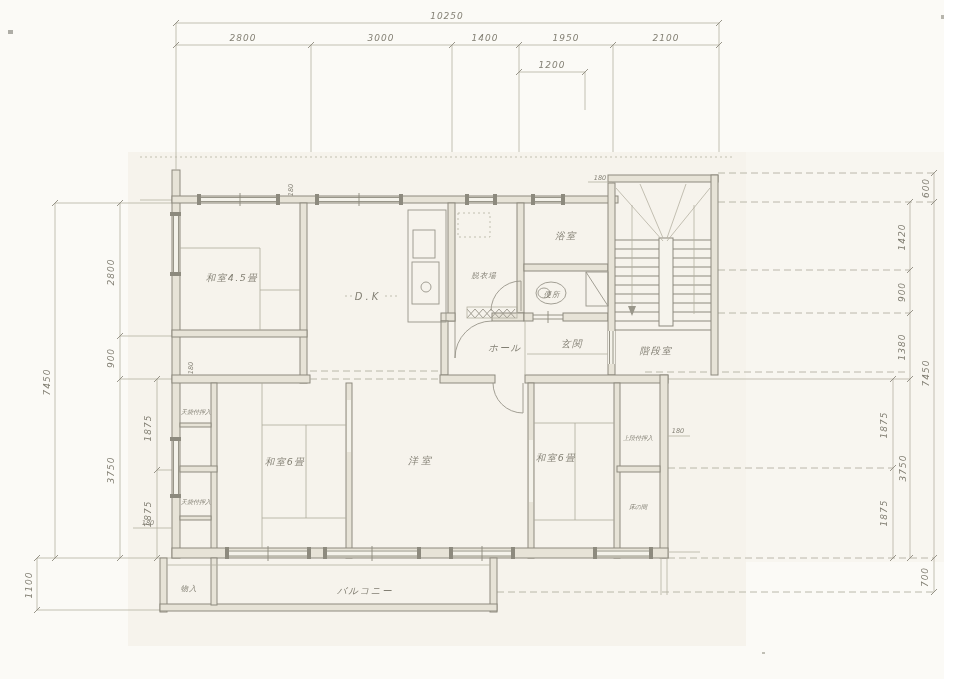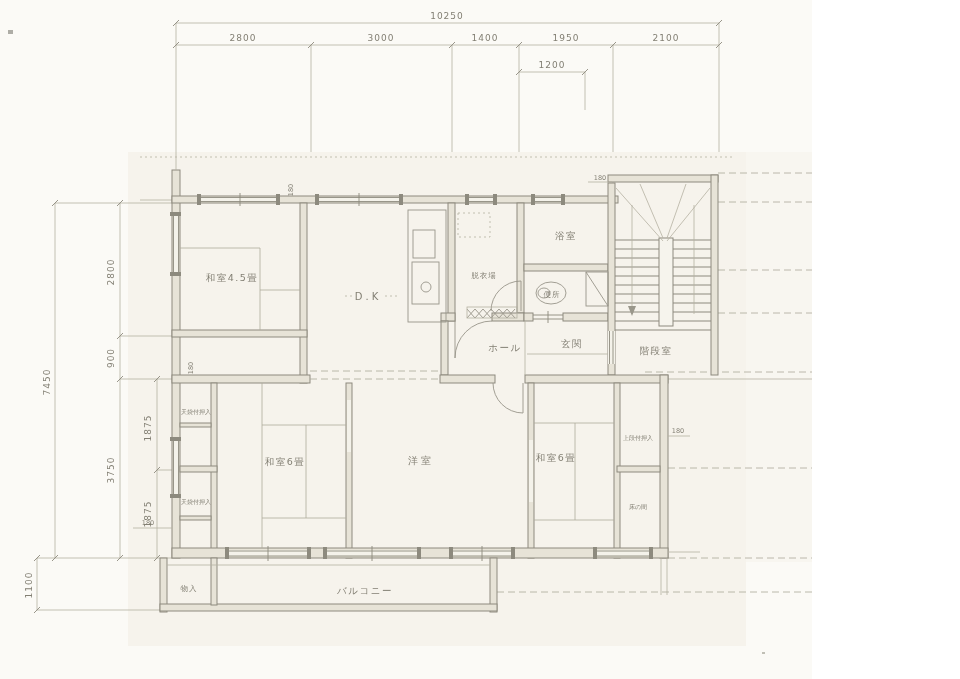--- a/index.html
+++ b/index.html
@@ -1,17 +1,17 @@
 <!DOCTYPE html>
 <html><head>
 <meta charset="utf-8">
 <style>
   html,body{margin:0;padding:0;background:#ffffff;}
-  #stage{position:relative;width:812px;height:679px;background:#fef9c3;overflow:hidden;
-         font-family:"DejaVu Sans","Liberation Sans",sans-serif;}
+  #stage{position:relative;width:944px;height:679px;background:#fef9c3;overflow:hidden;
+         font-family:"DejaVu Sans","Liberation Sans",sans-serif;font-style:italic;}
   svg text{font-family:"DejaVu Sans","Liberation Sans",sans-serif;fill:#827f73;}
   .dim{font-size:9px;letter-spacing:1px;}
   .sm{font-size:6.5px;letter-spacing:0px;}
   .room{font-size:9.5px;letter-spacing:1.5px;}
   .roomB{font-size:10px;letter-spacing:3px;}
   .room7{font-size:7.5px;letter-spacing:1px;}
   .room6{font-size:6px;letter-spacing:0px;}
   .ln{stroke:#8d8a7e;stroke-width:1;fill:none;}
   .fl{stroke:#b5b1a2;stroke-width:0.8;fill:none;}
   .dash{stroke:#aba89a;stroke-width:0.8;fill:none;stroke-dasharray:7 4;}

